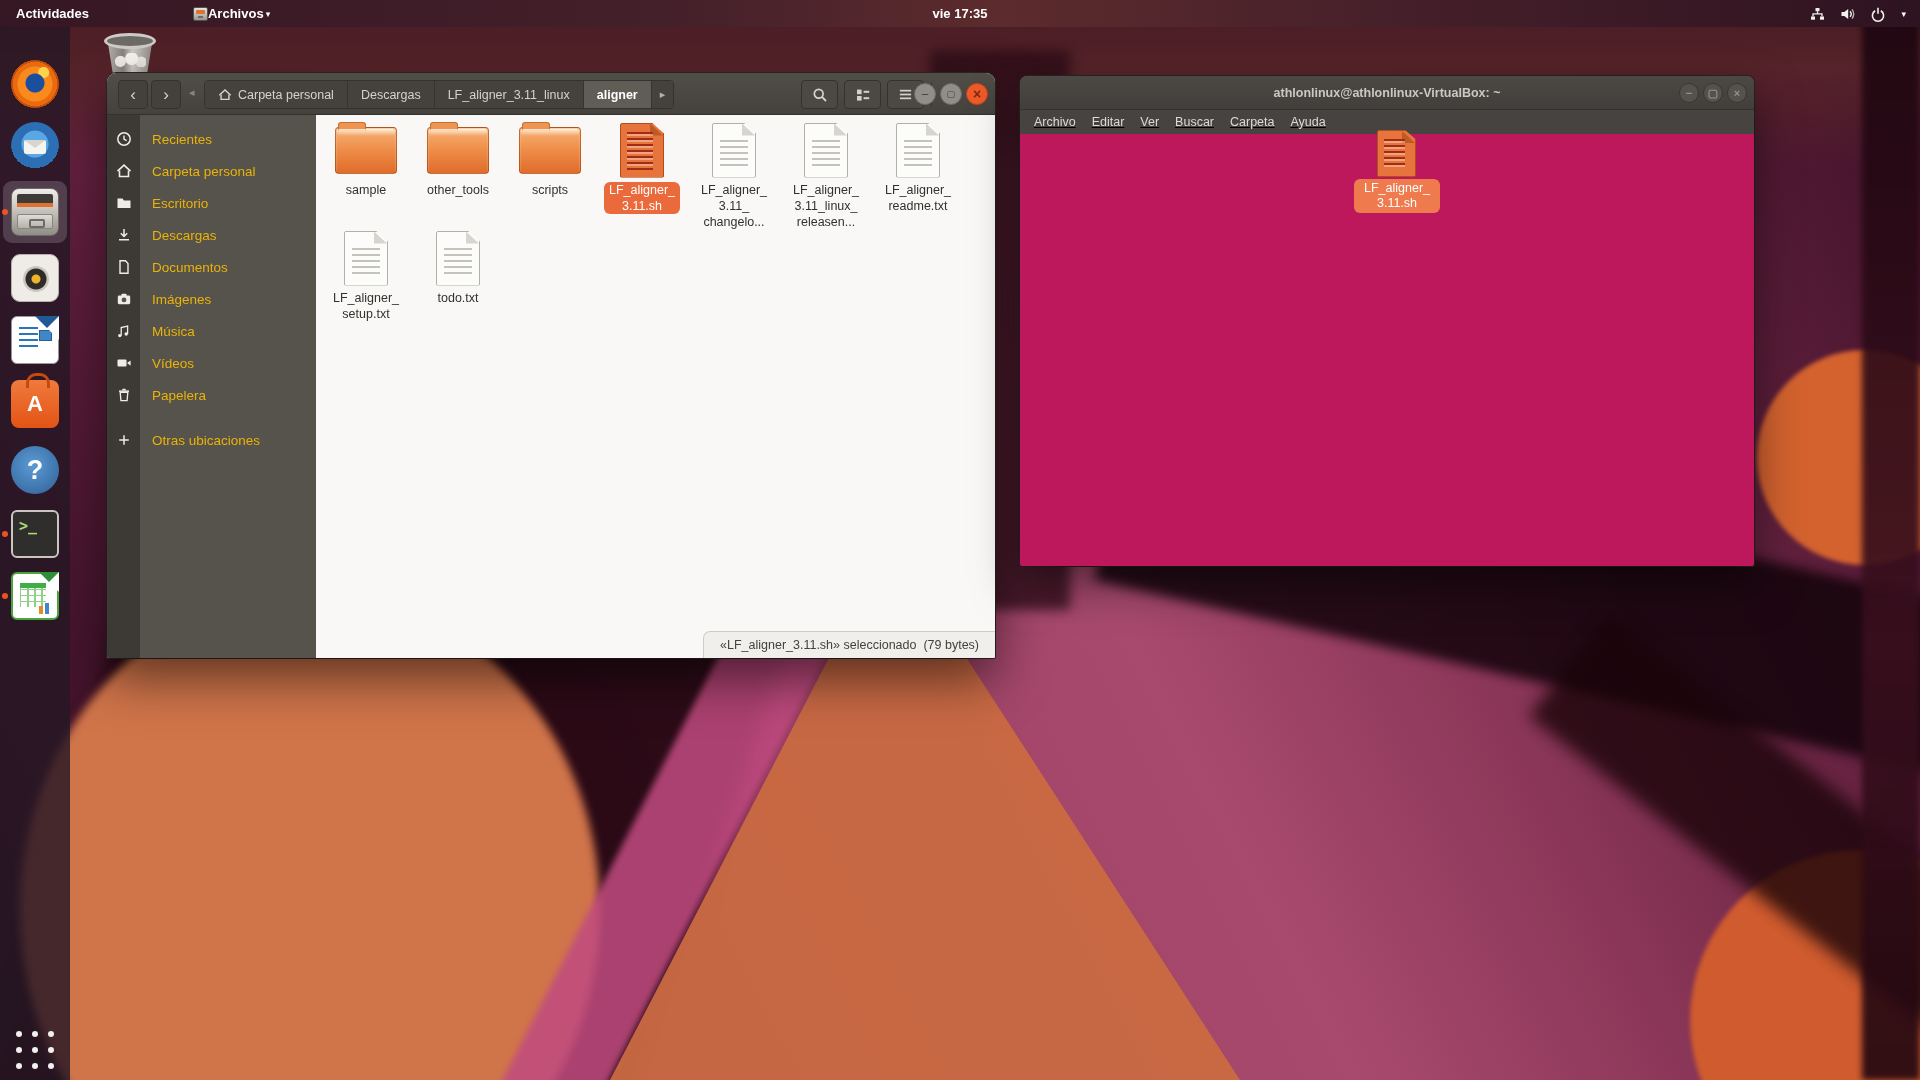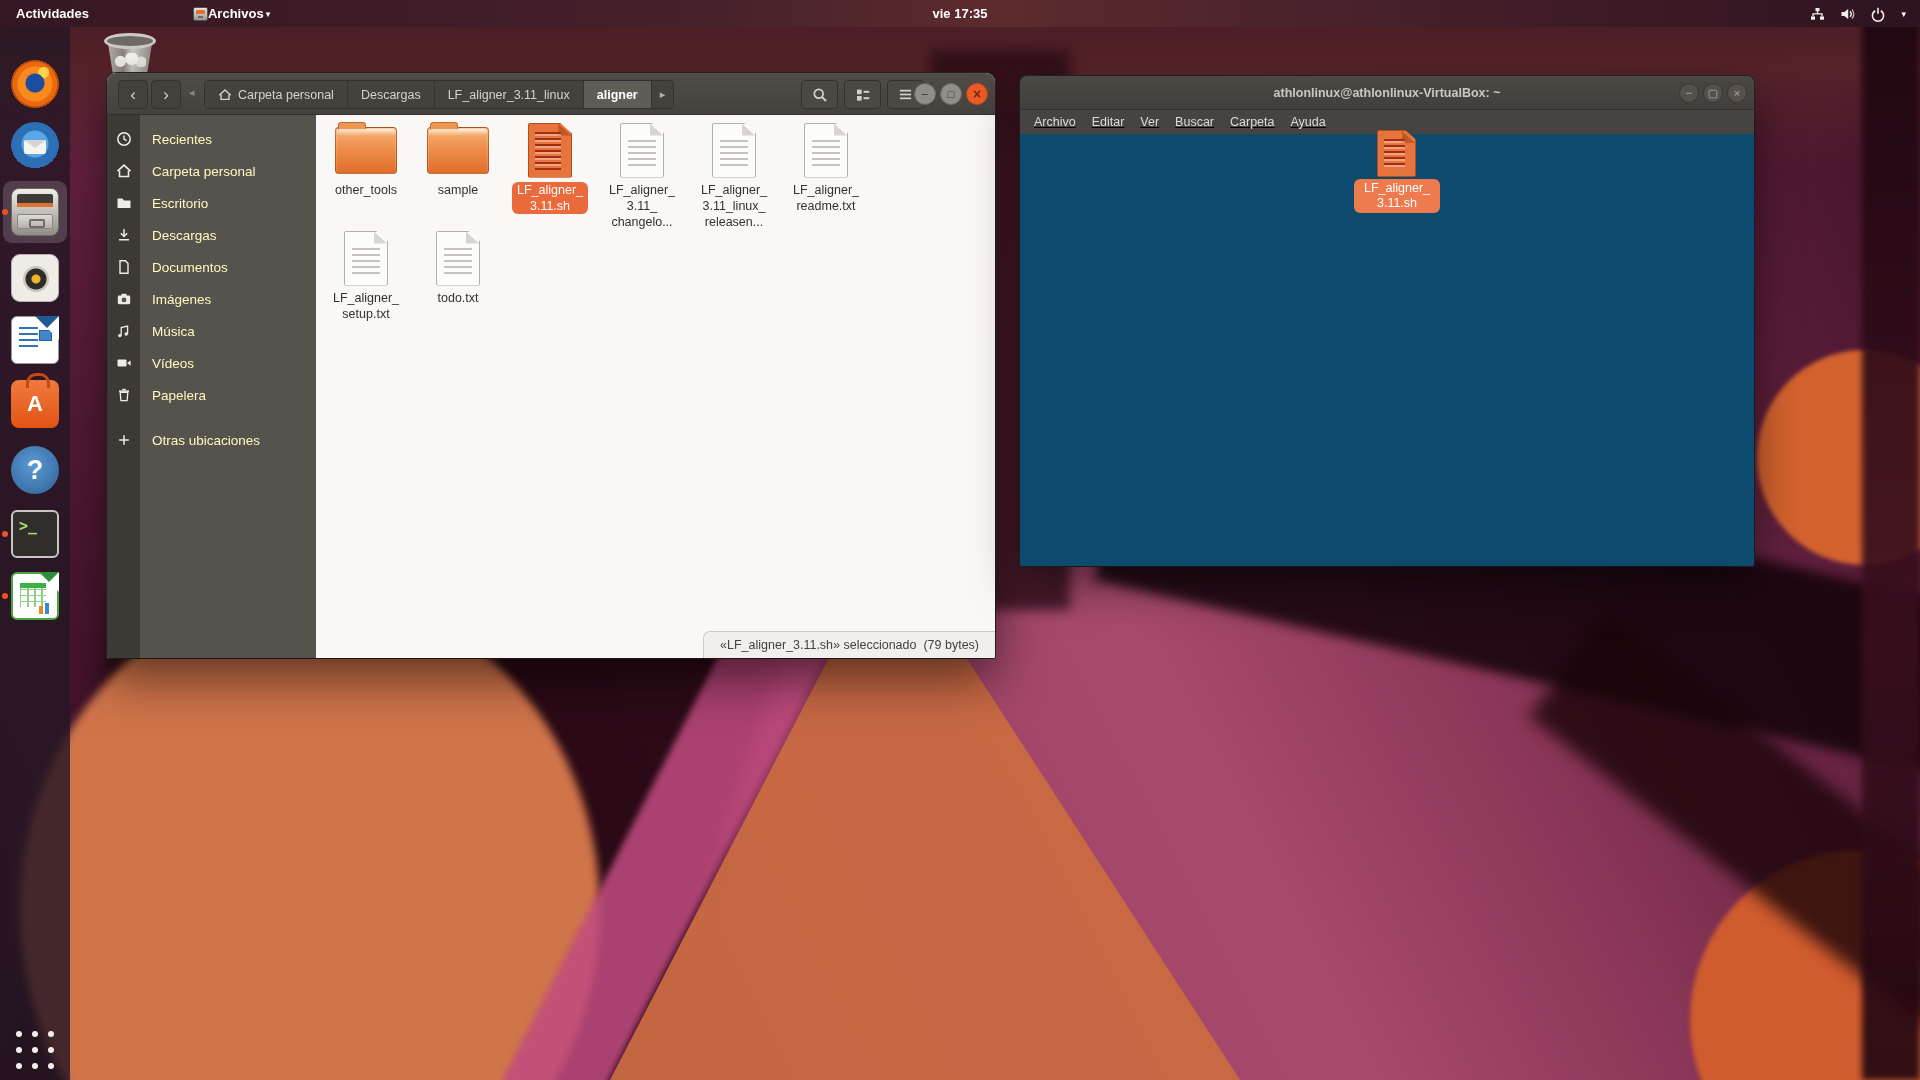--- a/index.html
+++ b/index.html
@@ -150,21 +150,21 @@
     font-size:13px; line-height:1; }
   .ctl-min, .ctl-max { background:#918d87; color:#45423d; border:1px solid #6e6b66; }
   .ctl-max { font-size:9px; }
   .ctl-close { background:#ec5b29; color:#7a2b0c; border:1px solid #c34614; font-size:14px; font-weight:bold; }
 
   .nf-sidebar { position:absolute; left:0; top:42px; bottom:0; width:209px; background:#56534c; }
   .nf-gutter { position:absolute; left:0; top:0; bottom:0; width:33px; background:#3d3a36; }
   .sb-list { position:absolute; left:0; top:8px; right:0; }
   .sb-row { position:relative; height:32px; display:flex; align-items:center; }
   .sb-ico { width:33px; display:flex; align-items:center; justify-content:center; flex:none; }
-  .sb-label { padding-left:12px; color:#fef9c3; font-size:13.5px; }
+  .sb-label { padding-left:12px; color:#eab308; font-size:13.5px; }
   .sb-row.other { margin-top:13px; }
 
   .nf-content { position:absolute; left:209px; top:42px; right:0; bottom:0; background:#f9f8f6; }
   .grid-row { position:absolute; left:4px; display:flex; }
   .grid-row.r1 { top:6px; } .grid-row.r2 { top:114px; }
   .file-item { width:92px; display:flex; flex-direction:column; align-items:center; }
   .icon-wrap { height:58px; display:flex; align-items:center; justify-content:center; }
   .file-label { margin-top:3px; text-align:center; font-size:12.5px; line-height:16px; color:#33312d; }
   .file-label span { display:block; }
   .file-item.selected .file-label { background:#ea6a3c; color:#fff; border-radius:6px; padding:0 5px; }
@@ -184,21 +184,21 @@
     background:repeating-linear-gradient(180deg,#c6c3bd 0 2px, transparent 2px 6px); }
   .page.script { background:#e8743d; border-color:#b04f1c; }
   .page.script::before { background:#c05a24; }
   .page.script::after { background:repeating-linear-gradient(180deg,#a32d12 0 2px, rgba(255,255,255,.35) 2px 4px, transparent 4px 6px); left:6px; top:8px; right:10px; bottom:7px; }
   .nf-status { position:absolute; right:0; bottom:0; height:27px; display:flex; align-items:center;
     padding:0 16px; background:#f1efec; border:1px solid #cfccc7; border-right:none; border-bottom:none;
     border-radius:7px 0 0 0; font-size:12.5px; color:#45423d; white-space:pre; }
 
   
   .win-term { position:absolute; left:1020px; top:76px; width:734px; height:490px; z-index:10;
-    border-radius:7px 7px 2px 2px; overflow:hidden; background:#0c4a6e;
+    border-radius:7px 7px 2px 2px; overflow:hidden; background:#be185d;
     box-shadow:0 18px 45px rgba(0,0,0,.5), 0 0 0 1px #282522; }
   .tm-title { position:absolute; left:0; top:0; right:0; height:34px;
     background:linear-gradient(180deg,#4c4945,#413e3b); border-bottom:1px solid #34322e;
     display:flex; align-items:center; justify-content:center; color:#cbc7c1; font-size:12.5px; font-weight:bold; }
   .win-term .winctl { right:7px; top:7px; }
   .tm-ctl { width:20px; height:20px; border-radius:50%; background:#55514d; border:1px solid #3a3733;
     color:#96928c; display:flex; align-items:center; justify-content:center; font-size:11px; }
   .tm-menu { position:absolute; left:0; top:34px; right:0; height:24px; background:#474340;
     display:flex; align-items:center; padding-left:6px;text-decoration:underline; }
   .tm-menu span { color:#dedad5; font-size:12.5px; padding:0 8px; }
@@ -481,29 +481,37 @@
       </div>
     </div>
 
     <div class="nf-content">
       <div class="grid-row r1">
         <div class="file-item">
           <div class="icon-wrap">
               <div class="folder-big"></div>
             </div>
           <div class="file-label">
+              <span>sample</span>
+            </div>
+        </div>
+        <div class="file-item">
+          <div class="icon-wrap">
+              <div class="folder-big"></div>
+            </div>
+          <div class="file-label">
               <span>other_tools</span>
             </div>
         </div>
         <div class="file-item">
           <div class="icon-wrap">
               <div class="folder-big"></div>
             </div>
           <div class="file-label">
-              <span>sample</span>
+              <span>scripts</span>
             </div>
         </div>
         <div class="file-item selected">
           <div class="icon-wrap">
               <div class="page script"></div>
             </div>
           <div class="file-label">
               <span>LF_aligner_</span>
               <span>3.11.sh</span>
             </div>

